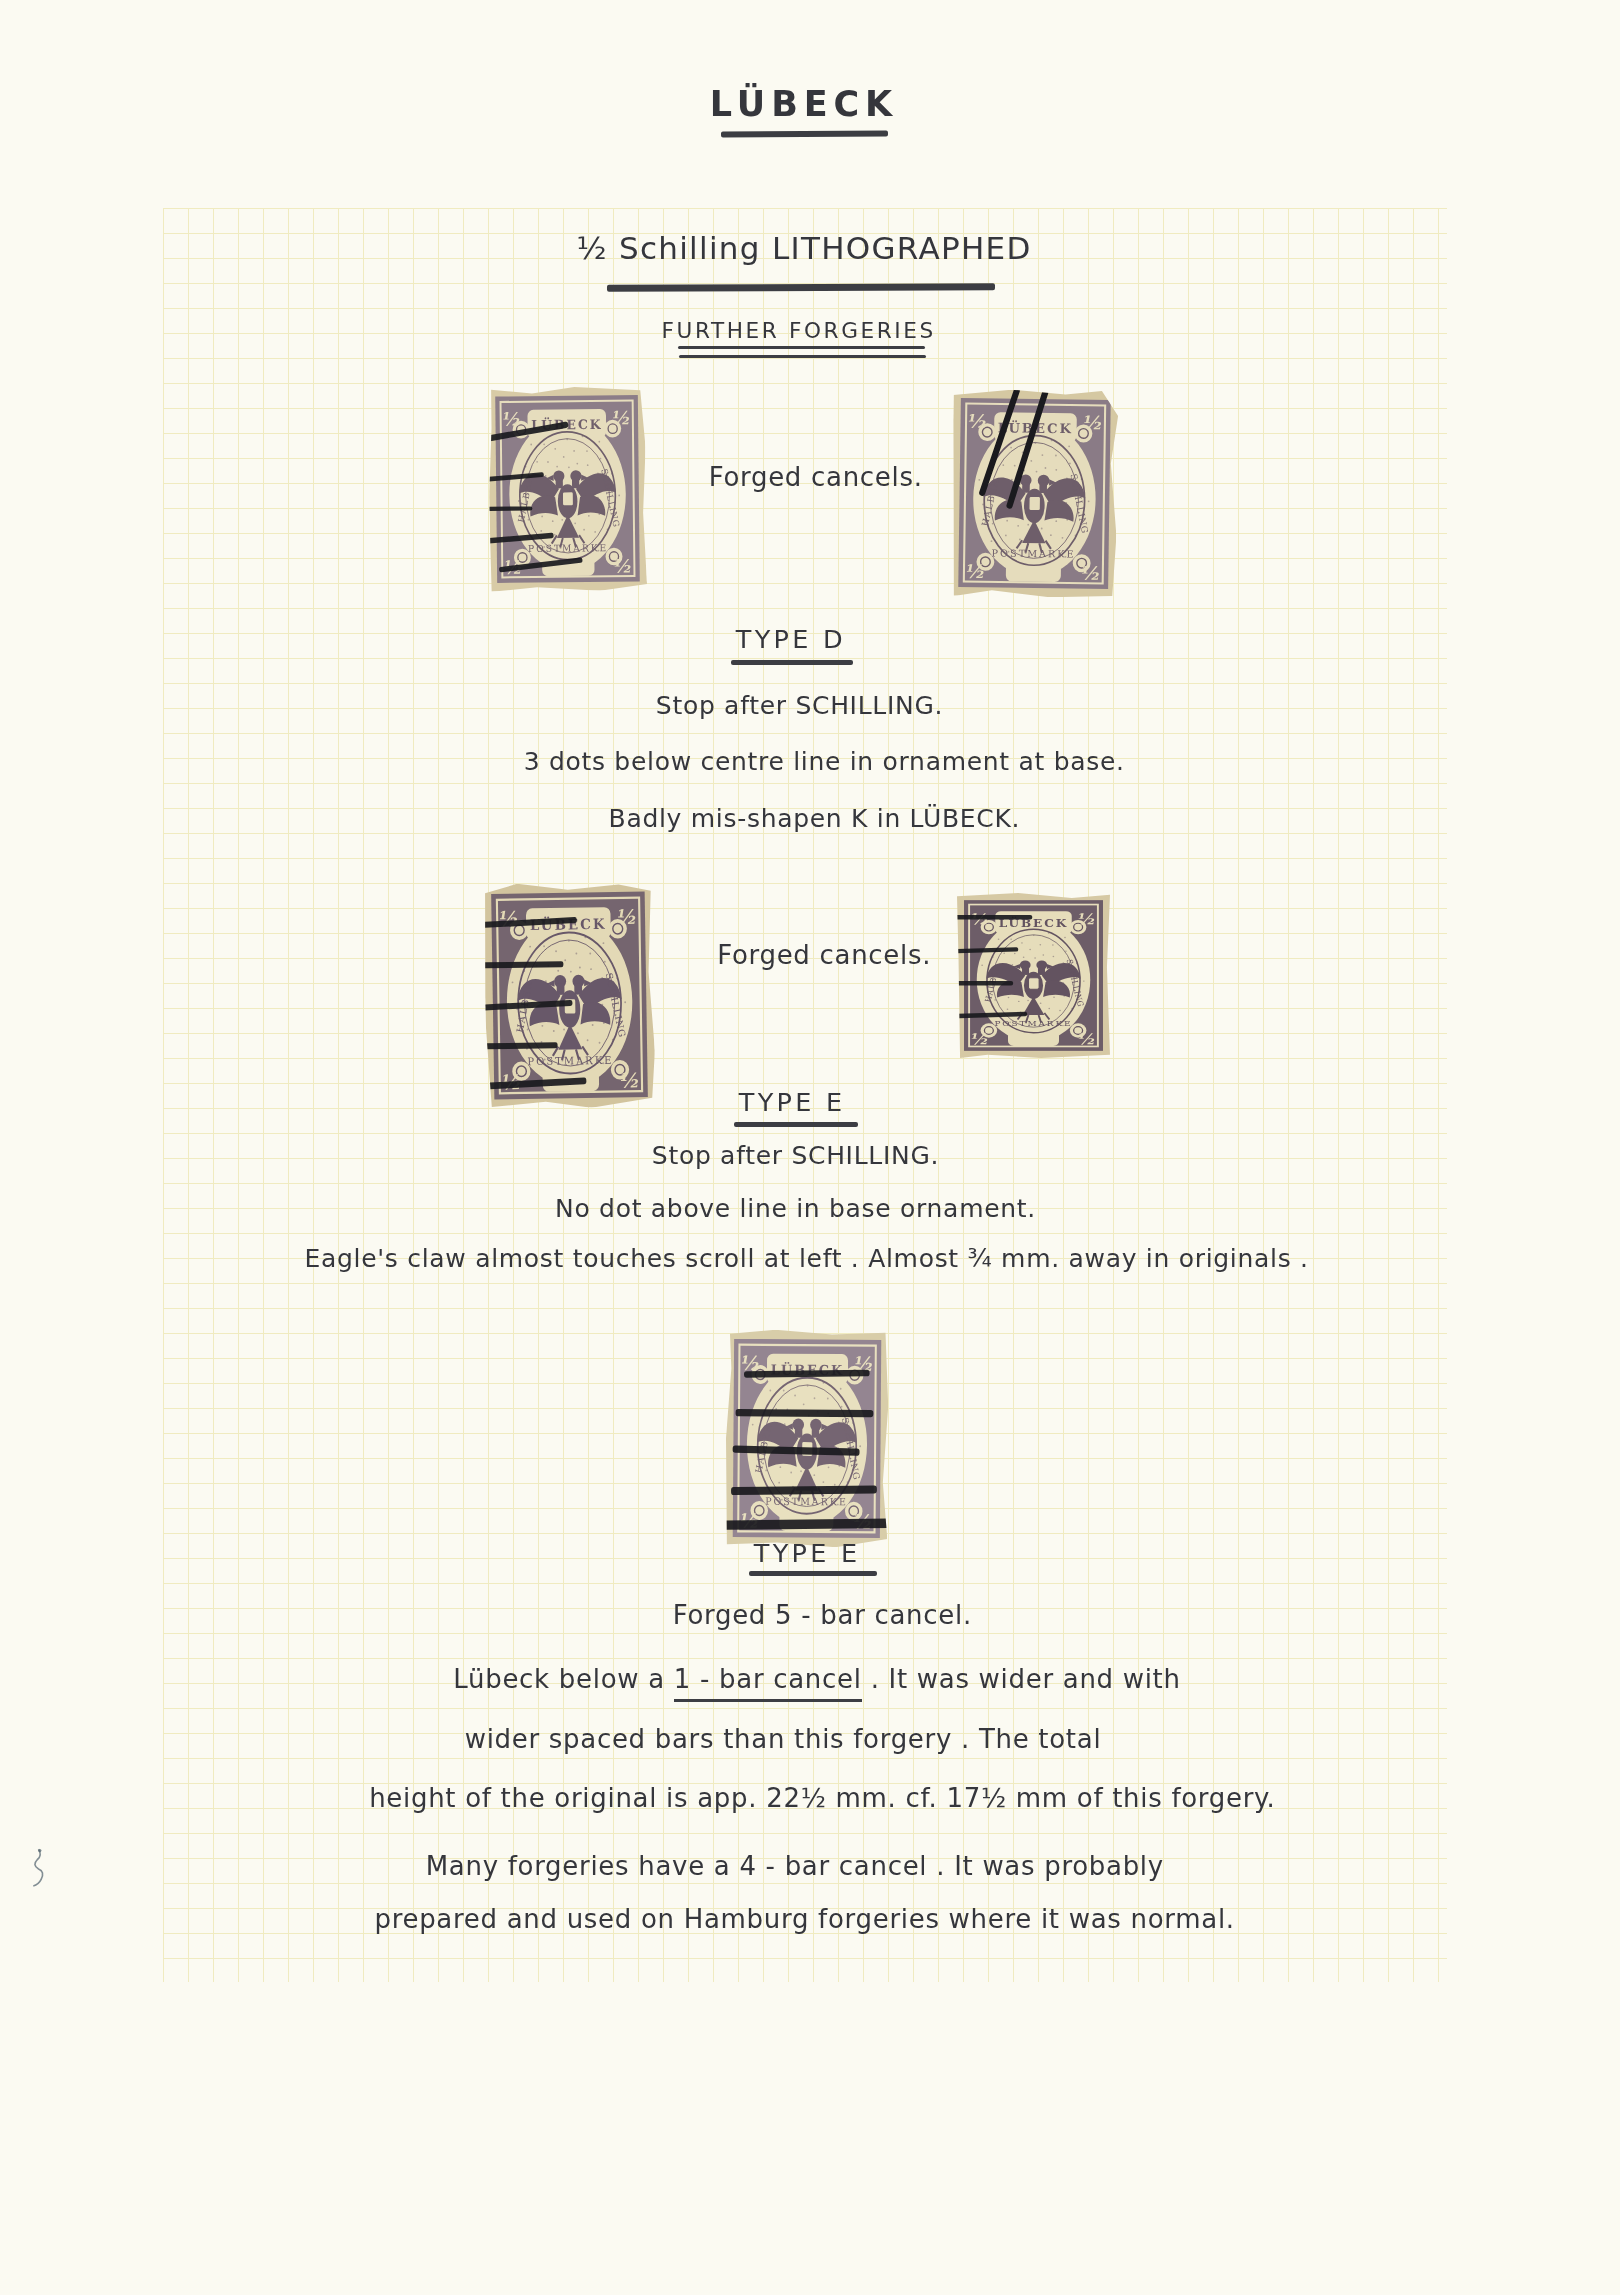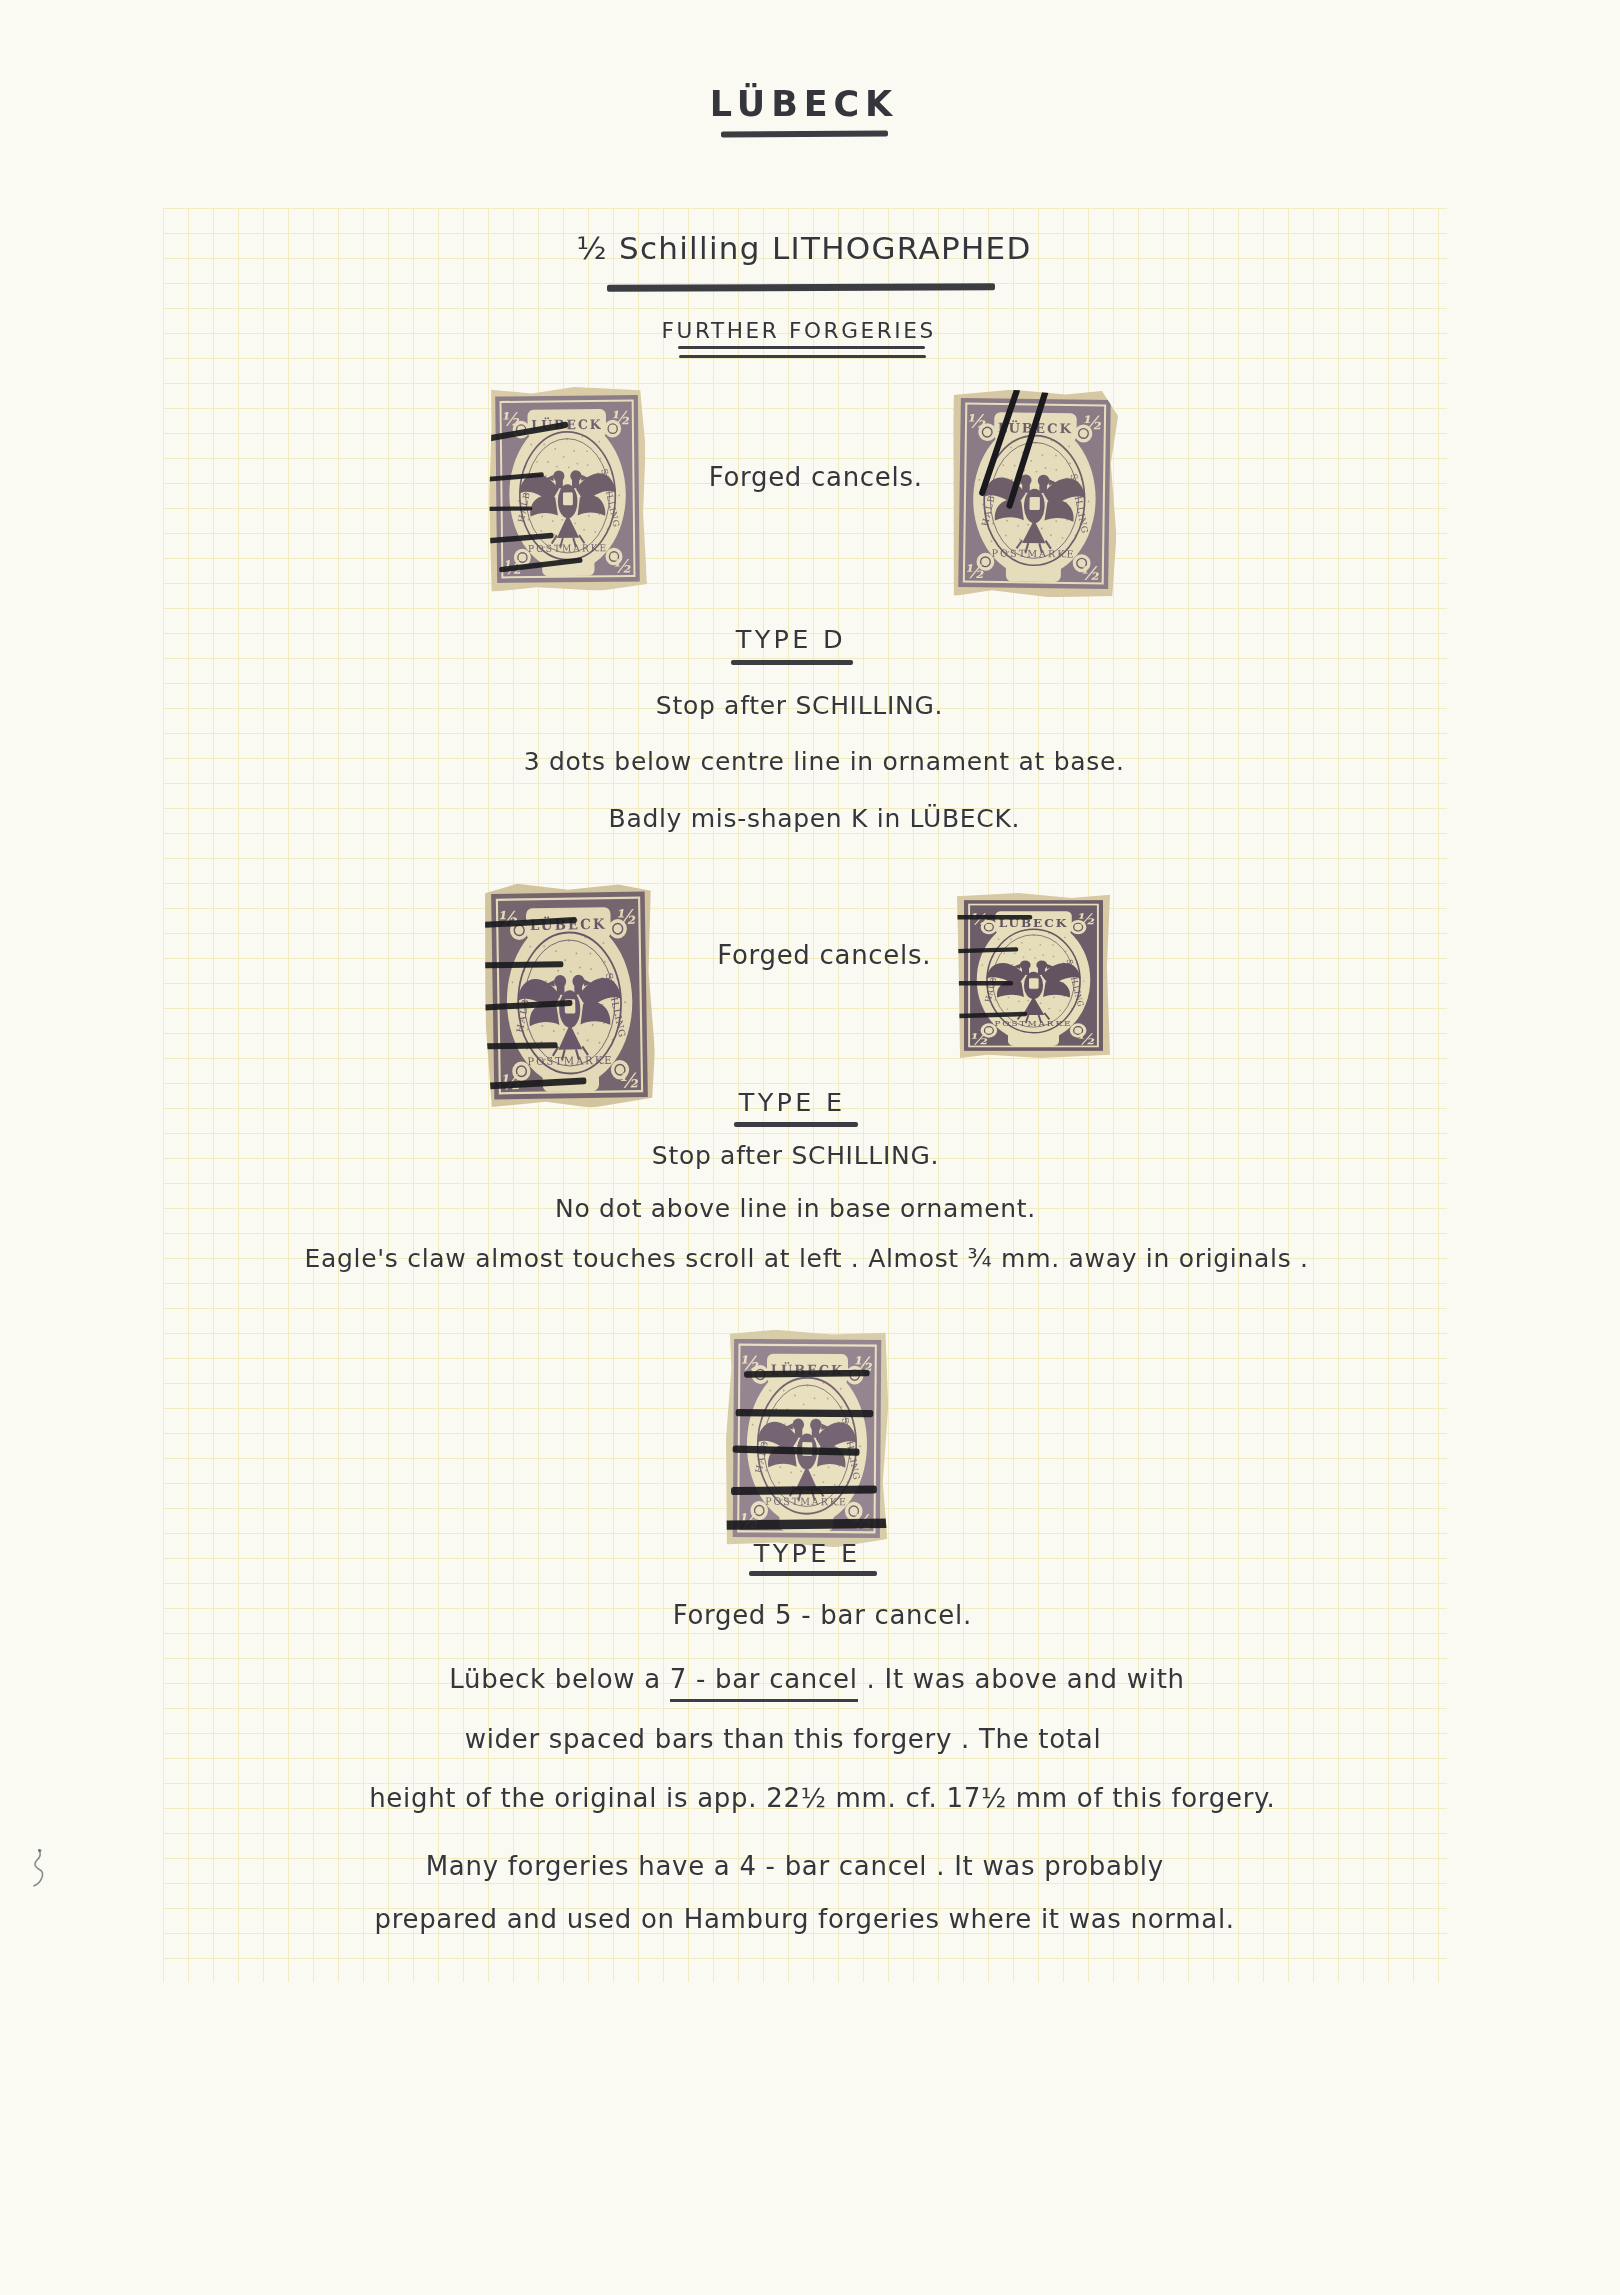--- a/index.html
+++ b/index.html
@@ -627,21 +627,21 @@
             <rect x="-10" y="262" width="256" height="13" rx="4" transform="rotate(-1 120 268)"></rect>
         </g>
     </svg>
     </div>
 
   <div class="hand t-type" style="top:1538px;margin-left:-3.3px;">TYPE E</div>
   <div class="u" style="left:749px;top:1571px;width:128px;height:5.2px;"></div>
   <div class="hand t-para" style="top:1600px;margin-left:11.8px;">Forged 5 - bar cancel.</div>
 
   <div class="hand t-para" style="top:1664px;margin-left:6.5px;">
-    <span>Lübeck below a </span><span class="inline-u">7 - bar cancel</span><span> .  It was above and with</span>
+    <span>Lübeck below a </span><span class="inline-u">1 - bar cancel</span><span> .  It was wider and with</span>
   </div>
   <div class="hand t-para" style="top:1724px;margin-left:-27.5px;">wider spaced bars than this forgery .  The total</div>
   <div class="hand t-para" style="top:1783px;margin-left:11.8px;">height of the original is app. 22½ mm.  cf.  17½ mm of this forgery.</div>
 
   <div class="hand t-para" style="top:1851px;margin-left:-15.7px;">Many forgeries have a 4 - bar cancel .  It was probably</div>
   <div class="hand t-para" style="top:1904px;margin-left:-5.9px;">prepared and used on Hamburg forgeries where it was normal.</div>
 
   <svg class="ink-mark" style="left:23.5px;top:1844px;" width="33" height="46" viewBox="0 0 50 70">
     <path d="M22,8 q6,10 -2,16 q-8,8 2,14 q10,4 4,16 q-4,8 -12,10" fill="none" stroke="#5a6a74" stroke-width="2.5" opacity="0.75"></path>
     <circle cx="24" cy="10" r="2.4" fill="#5a6a74" opacity="0.8"></circle>

